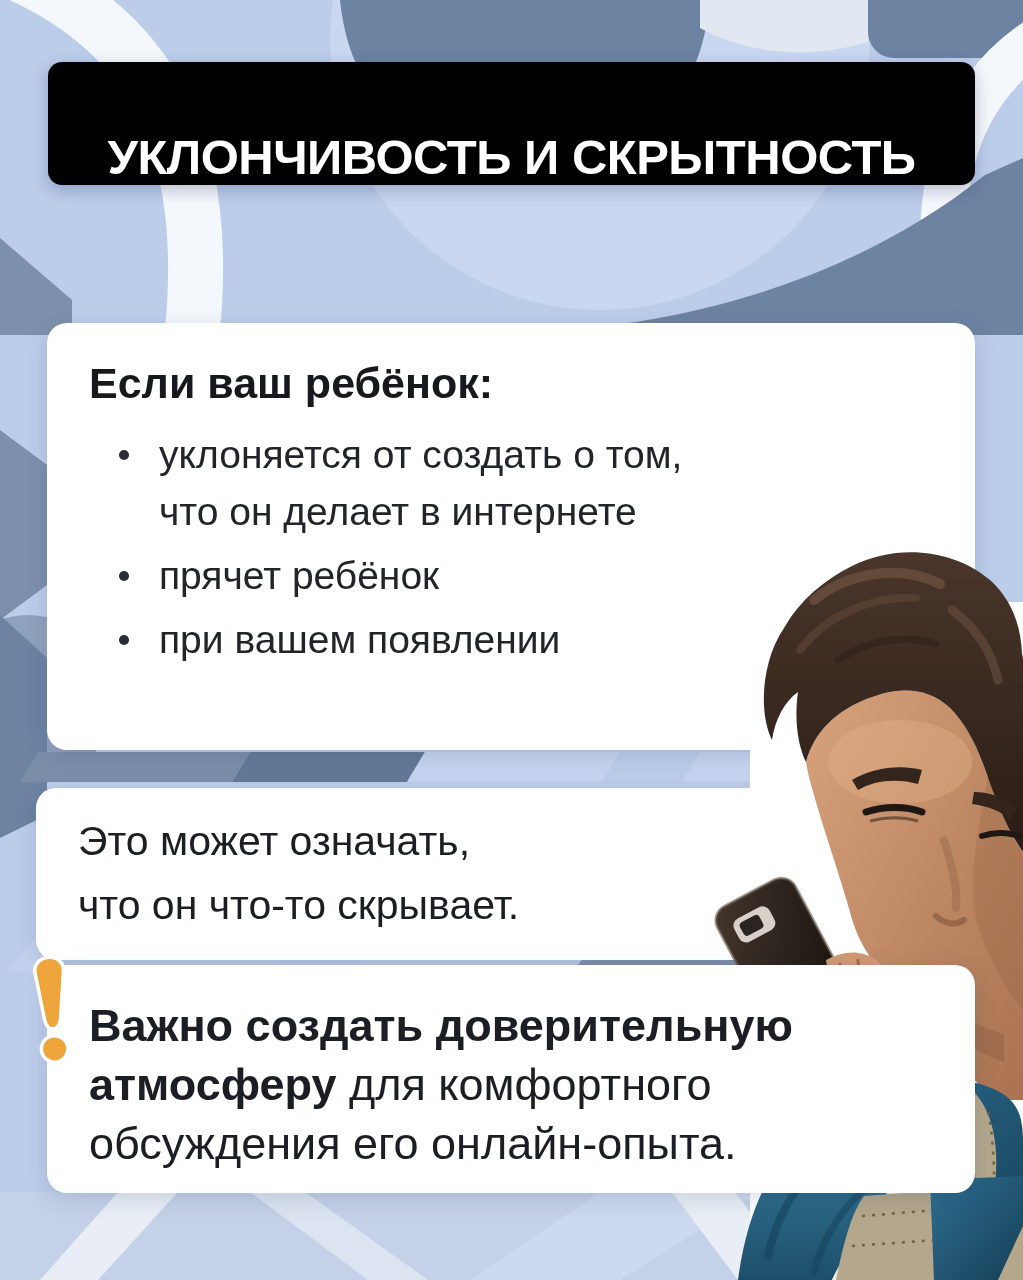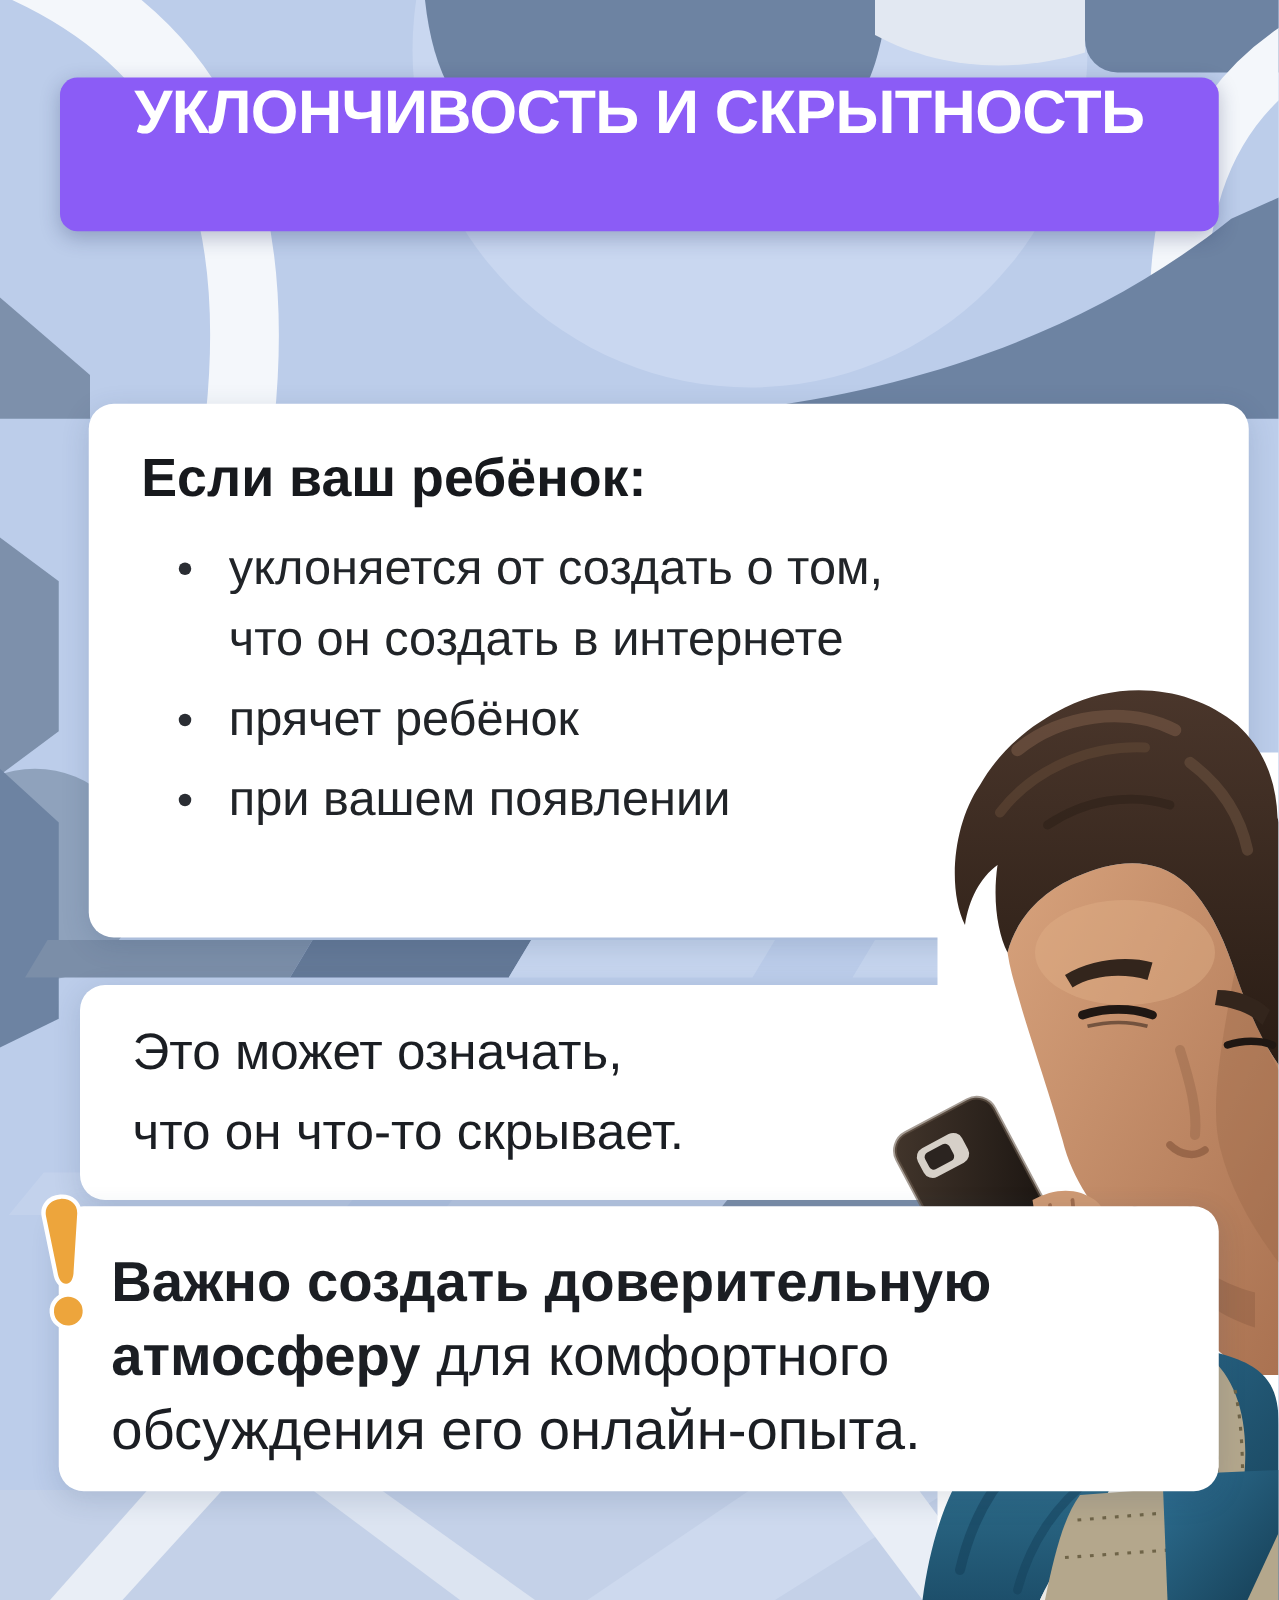--- a/index.html
+++ b/index.html
@@ -3,36 +3,36 @@
 <meta charset="utf-8">
 <style>
   html,body{margin:0;padding:0;}
   .poster{
     position:relative;width:1023px;height:1280px;overflow:hidden;
     font-family:"Liberation Sans",sans-serif;background:#bccdea;
   }
   .bg{position:absolute;left:0;top:0;z-index:0;}
   .banner{
     position:absolute;left:48px;top:62px;width:927px;height:123px;
-    background:#8b5cf6;border-radius:14px;display:flex;align-items:flex-start;justify-content:center;
+    background:#000000;border-radius:14px;display:flex;align-items:flex-end;justify-content:center;
     z-index:10;box-shadow:0 5px 16px rgba(30,40,90,.28);
   }
   .banner-title{color:#ffffff;font-weight:bold;font-size:49px;letter-spacing:-.5px;white-space:nowrap;}
   .card{
     position:absolute;background:#ffffff;border-radius:20px;z-index:10;
     box-shadow:0 6px 22px rgba(40,60,100,.16);color:#1b1e23;box-sizing:border-box;
   }
   .card p{margin:0;}
-  .card1{left:47px;top:323px;width:928px;height:427px;padding:36px 40px 0 42px;margin-left:24px;}
+  .card1{left:47px;top:323px;width:928px;height:427px;padding:36px 40px 0 42px;}
   .card1 h2{font-size:43px;font-weight:bold;margin:0 0 18px 0;color:#17191d;}
   .card1 ul{list-style:none;margin:0;padding:0;}
   .card1 li{position:relative;padding-left:70px;margin:0 0 7px 0;font-size:39px;line-height:57px;color:#212428;}
   .dot{position:absolute;left:30px;top:24px;width:10px;height:10px;border-radius:50%;background:#2a2d33;}
   .bl{display:block;}
-  .card2{left:64px;top:788px;width:928px;height:172px;padding:21px 40px 0 42px;font-size:41px;line-height:64px;}
+  .card2{left:36px;top:788px;width:928px;height:172px;padding:21px 40px 0 42px;font-size:41px;line-height:64px;}
   .card3{left:47px;top:965px;width:928px;height:228px;padding:31px 40px 0 42px;font-size:45px;line-height:59px;z-index:30;overflow:visible;}
   .card3 .b{font-weight:bold;}
   .excl{position:absolute;left:-22px;top:-14px;width:54px;height:120px;}
   .boy{position:absolute;left:600px;top:540px;width:423px;height:740px;z-index:20;}
 </style>
 </head>
 <body>
 
 <div class="poster">
 
@@ -72,21 +72,21 @@
   <div class="banner">
     <span class="banner-title">УКЛОНЧИВОСТЬ И СКРЫТНОСТЬ</span>
   </div>
 
   <section class="card card1">
     <h2>Если ваш ребёнок:</h2>
     <ul>
       <li>
         <span class="dot"></span>
         <span class="bl">уклоняется от создать о том,</span>
-        <span class="bl">что он создать в интернете</span>
+        <span class="bl">что он делает в интернете</span>
       </li>
       <li>
         <span class="dot"></span>
         <span class="bl">прячет ребёнок</span>
       </li>
       <li>
         <span class="dot"></span>
         <span class="bl">при вашем появлении</span>
       </li>
     </ul>

